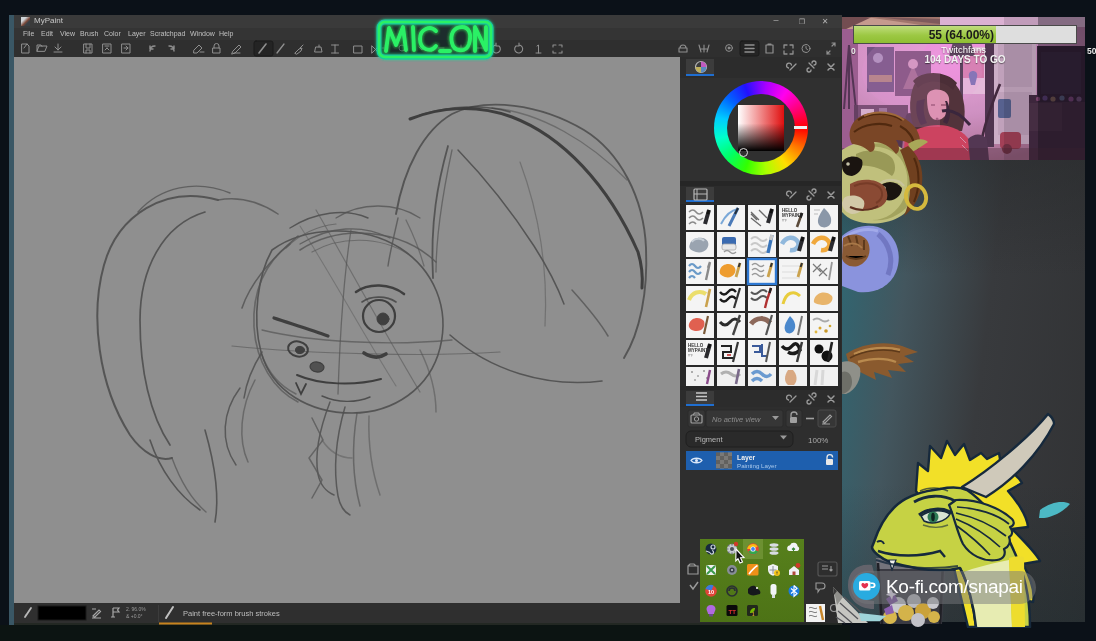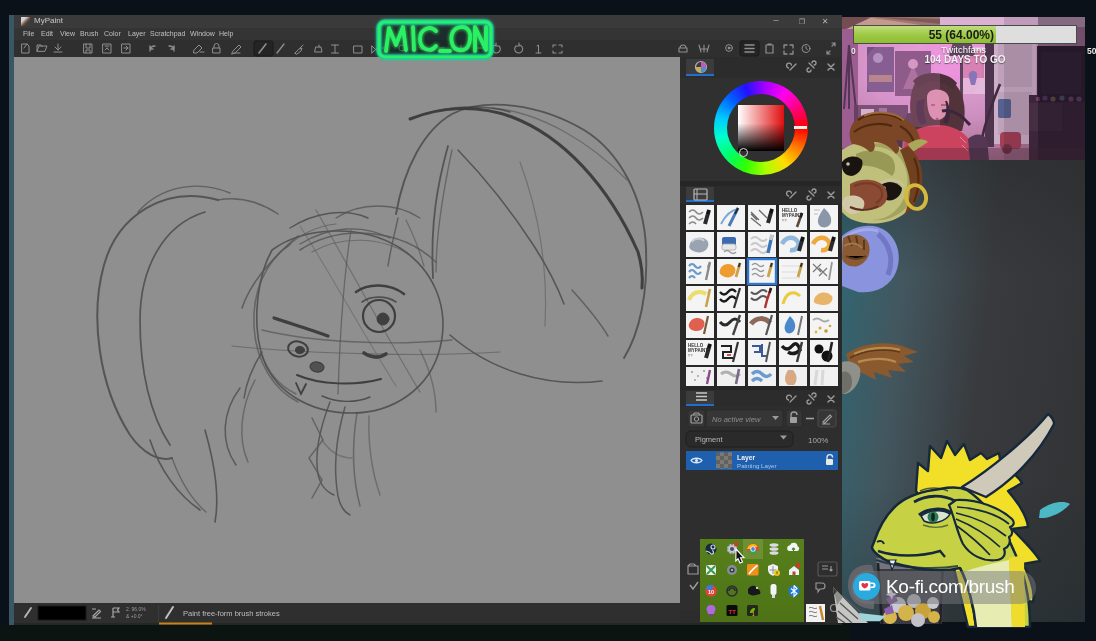--- a/index.html
+++ b/index.html
@@ -725,21 +725,21 @@
 </svg>
 
 <div class="abs" style="left:851px;top:571px;width:185px;height:33px;background:rgba(118,120,124,.5);border-radius:17px;"></div>
 <svg class="abs" style="left:852px;top:572px;" width="29" height="29" viewBox="0 0 29 29">
   <circle cx="14.5" cy="14.5" r="13.5" fill="#29abe0"></circle>
   <rect x="7" y="9" width="11.5" height="9.5" rx="1.6" fill="#fff"></rect>
   <path d="M18.5 10.5h2.2a2.8 2.8 0 0 1 0 5.6h-2.2z" fill="#fff"></path>
   <path d="M18.5 12h1.9a1.3 1.3 0 0 1 0 2.6h-1.9z" fill="#29abe0"></path>
   <path d="M12.8 16.6c-2.2-1.3-3.4-2.6-3.4-3.9 0-.9.7-1.6 1.6-1.6.7 0 1.4.4 1.8 1 .4-.6 1.1-1 1.8-1 .9 0 1.6.7 1.6 1.6 0 1.3-1.2 2.6-3.4 3.9z" fill="#e5314e"></path>
 </svg>
-<div class="abs" style="left:886px;top:576px;color:#fff;font-size:19px;letter-spacing:-0.3px;">Ko-fi.com/brush</div>
+<div class="abs" style="left:886px;top:576px;color:#fff;font-size:19px;letter-spacing:-0.3px;">Ko-fi.com/snapai</div>
 
 <svg class="abs" style="left:372px;top:16px;" width="126" height="46" viewBox="0 0 126 46" id="micon">
   <defs>
     <filter id="glow" x="-30%" y="-30%" width="160%" height="160%">
       <feGaussianBlur stdDeviation="1.6" result="b"></feGaussianBlur>
       <feMerge>
           <feMergeNode in="b"></feMergeNode>
           <feMergeNode in="SourceGraphic"></feMergeNode>
         </feMerge>
     </filter>

